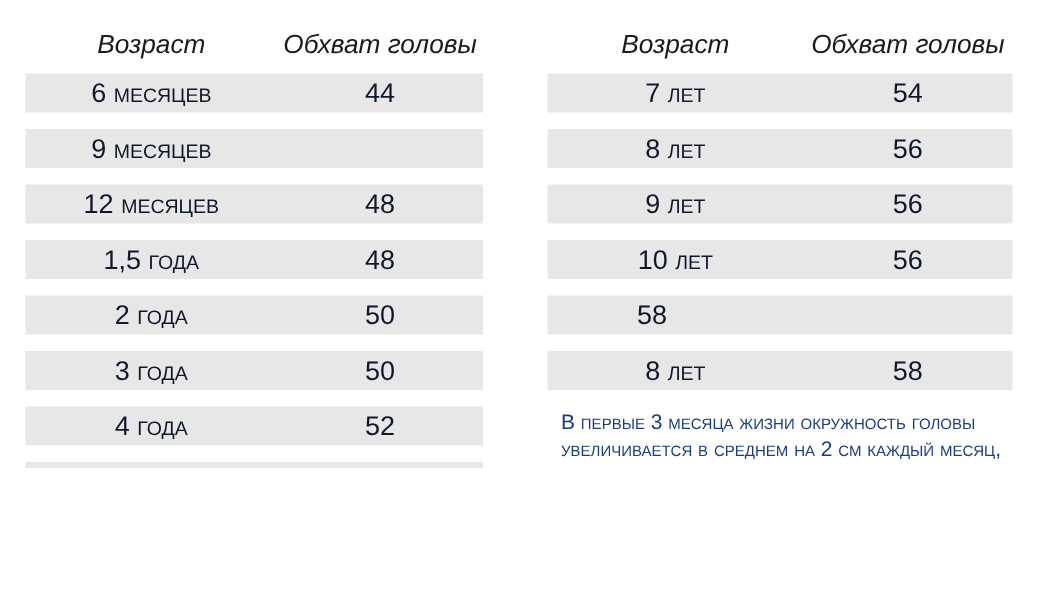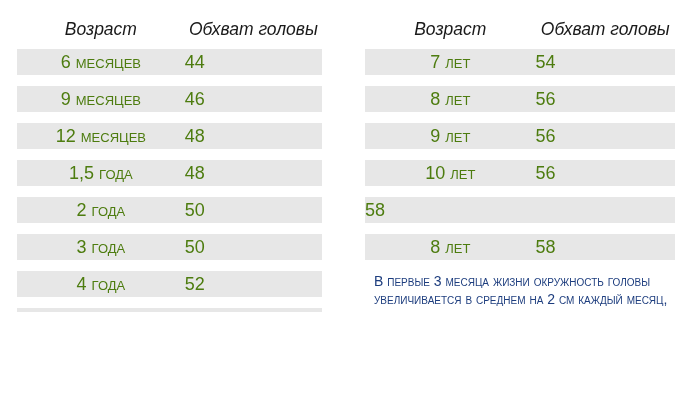--- a/index.html
+++ b/index.html
@@ -24,25 +24,25 @@
   }
   .th-age  { width: 55%; text-align: center; }
   .th-size { width: 45%; text-align: center; }
   .tbody { margin-top: 5px; }
   .row {
     display: flex;
     height: 26px;
     align-items: center;
     background: #e7e7e7;
     font-size: 18px;
-    color: #4d7c0f;
+    color: #0f172a;
   }
   .row + .row { margin-top: 11px; }
   .cell-age  { width: 55%; text-align: center; font-variant: small-caps; }
-  .cell-size { width: 45%; }
+  .cell-size { width: 45%; text-align: center; }
   .note {
     position: absolute;
     left: 374px;
     top: 272px;
     width: 338px;
     font-size: 14px;
     line-height: 18.3px;
     color: #1d3d7e;
     font-variant: small-caps;
     white-space: pre-line;
@@ -58,21 +58,20 @@
       <div class="th-age">Возраст</div>
       <div class="th-size">Обхват головы</div>
     </div>
     <div class="tbody">
       <div class="row">
         <div class="cell-age">6 месяцев</div>
         <div class="cell-size">44</div>
       </div>
       <div class="row">
         <div class="cell-age">9 месяцев</div>
-        <div class="cell-size">46</div>
       </div>
       <div class="row">
         <div class="cell-age">12 месяцев</div>
         <div class="cell-size">48</div>
       </div>
       <div class="row">
         <div class="cell-age">1,5 года</div>
         <div class="cell-size">48</div>
       </div>
       <div class="row">

